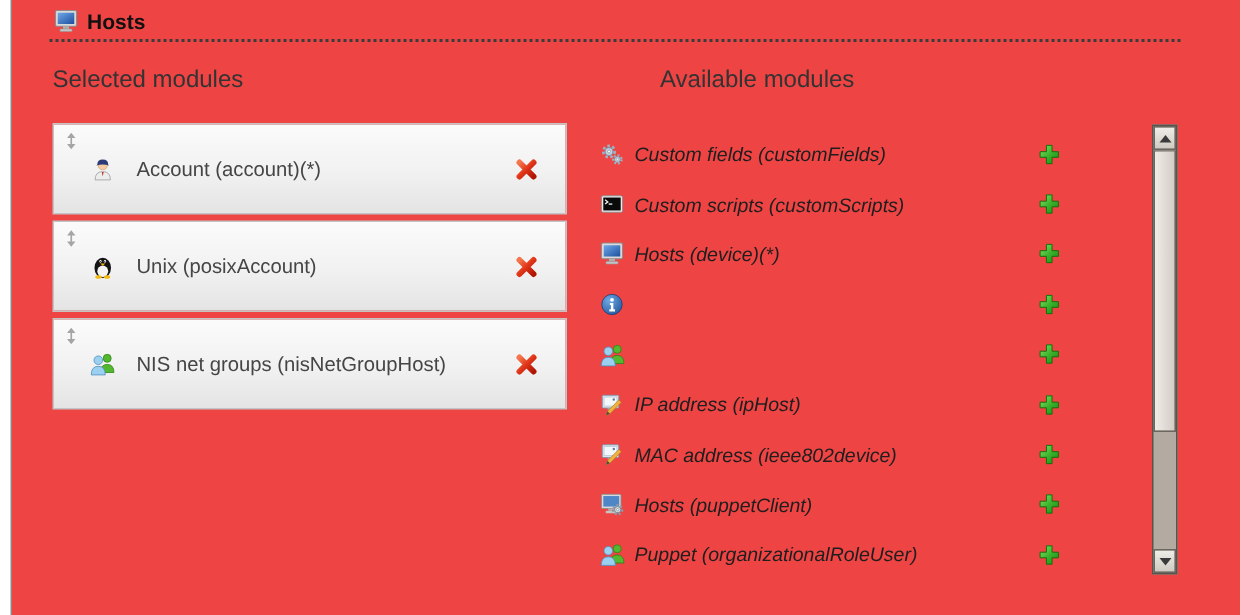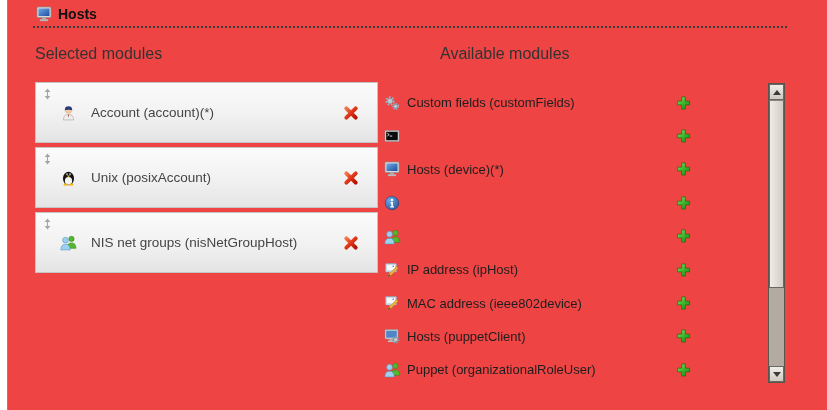--- a/index.html
+++ b/index.html
@@ -22,21 +22,21 @@
   .card{position:relative;height:61px;margin-bottom:4px;box-sizing:border-box;
         border:1px solid #c4c4c4;
         background:linear-gradient(#fbfbfb,#f1f1f1 55%,#e4e4e4);
         display:flex;align-items:center;padding-left:24px;}
   .handle{position:absolute;left:7px;top:5px;line-height:0;cursor:grab;}
   .mod-icon{width:18px;line-height:0;flex:0 0 auto;}
   .card-label{margin-left:13px;font-size:13.5px;color:#454545;white-space:nowrap;}
   .del-btn{position:absolute;right:18px;top:50%;transform:translateY(-50%);
         line-height:0;cursor:pointer;}
 
-  #available-list{position:absolute;left:376px;top:86px;width:330px;}
+  #available-list{position:absolute;left:392px;top:86px;width:330px;font-style:italic;}
   .arow{position:relative;height:33.4px;display:flex;align-items:center;}
   .mod-icon16{width:16px;line-height:0;flex:0 0 auto;}
   .alabel{margin-left:7px;font-size:13px;color:#1e1e1e;white-space:nowrap;}
   .add-btn{position:absolute;left:292px;top:50%;transform:translateY(-50%);
         line-height:0;cursor:pointer;}
 
   .scrollbar{position:absolute;left:760px;top:83px;width:17px;height:300px;
         background:#b3aba2;border:1px solid #58554f;box-sizing:border-box;}
   .sb-btn{position:absolute;left:0;width:100%;height:16px;box-sizing:border-box;
         background:linear-gradient(#efede8,#cfcac2);border:1px solid #6b675f;
@@ -180,20 +180,21 @@
               <path d="M6,1.5 H10 V6 H14.5 V10 H10 V14.5 H6 V10 H1.5 V6 H6 Z" fill="url(#ag11)" stroke="#117009" stroke-width="0.7"></path>
             </svg></span>
         </div>
         <div class="arow">
           <span class="mod-icon16 icon"><svg width="16" height="16" viewBox="0 0 16 16">
               <rect x="1" y="2.5" width="14" height="11" rx="1" fill="#E8E8E8" stroke="#8C8C8C" stroke-width="0.6"></rect>
               <rect x="2.2" y="3.7" width="11.6" height="8.6" fill="#0A0A0A"></rect>
               <path d="M3.4,5.2 L5.2,6.6 L3.4,8" stroke="#EDEDED" stroke-width="0.9" fill="none"></path>
               <rect x="5.8" y="7.6" width="2.4" height="0.9" fill="#EDEDED"></rect>
             </svg></span>
+          <span class="alabel">Custom scripts (customScripts)</span>
           <span class="add-btn icon"><svg width="15" height="15" viewBox="0 0 16 16">
               <defs>
                 <linearGradient id="ag13" x1="0" y1="0" x2="1" y2="1">
                   <stop offset="0" stop-color="#8BE46A"></stop>
                   <stop offset="0.5" stop-color="#3DB32E"></stop>
                   <stop offset="1" stop-color="#1A8C12"></stop>
                 </linearGradient>
               </defs>
               <path d="M6,1.5 H10 V6 H14.5 V10 H10 V14.5 H6 V10 H1.5 V6 H6 Z" fill="url(#ag13)" stroke="#117009" stroke-width="0.7"></path>
             </svg></span>

